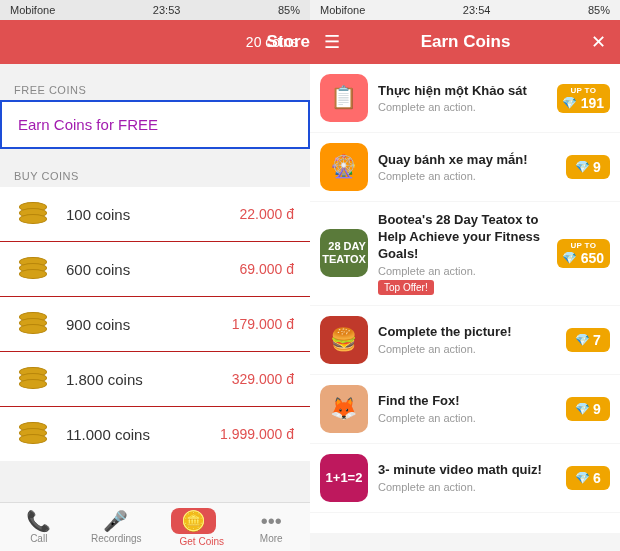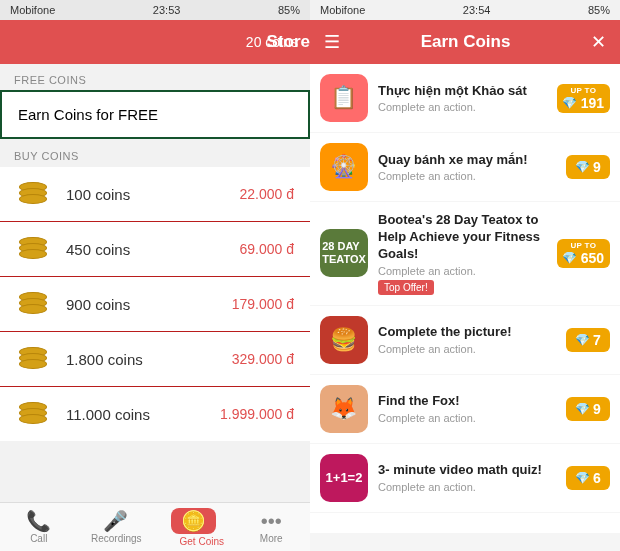--- a/index.html
+++ b/index.html
@@ -45,34 +45,34 @@
       font-weight: 600;
     }
     .header-left .coins-badge {
       position: absolute;
       right: 12px;
       color: white;
       font-size: 14px;
     }
 
     .section-label {
-      padding: 10px 14px 4px;
+      padding: 20px 14px 4px;
       font-size: 11px;
       color: #888;
       text-transform: uppercase;
       letter-spacing: 0.5px;
     }
 
     .free-coins-item {
       background: white;
       margin: 0 0 1px 0;
       padding: 14px 16px;
-      border: 2px solid #14532d;
+      border: 2px solid #1d4ed8;
       font-size: 15px;
-      color: #000000;
+      color: #a21caf;
     }
 
     .buy-coins-list {
       background: white;
       margin-top: 1px;
     }
 
     .coin-row {
       display: flex;
       align-items: center;
@@ -357,21 +357,21 @@
       <span class="coin-price">22.000 đ</span>
     </div>
     <div class="coin-row">
       <div class="coin-icon">
         <div class="coin-stack">
           <div class="coin-disc"></div>
           <div class="coin-disc"></div>
           <div class="coin-disc"></div>
         </div>
       </div>
-      <span class="coin-label">450 coins</span>
+      <span class="coin-label">600 coins</span>
       <span class="coin-price">69.000 đ</span>
     </div>
     <div class="coin-row">
       <div class="coin-icon">
         <div class="coin-stack">
           <div class="coin-disc"></div>
           <div class="coin-disc"></div>
           <div class="coin-disc"></div>
         </div>
       </div>
@@ -465,21 +465,21 @@
       </div>
       <div class="offer-coins">
         <div class="coins-row-inner">
           <span class="gem-icon">💎</span>
           <span class="coin-number">9</span>
         </div>
       </div>
     </div>
 
     <div class="offer-row">
-      <div class="offer-thumb thumb-bootea" style="font-size:11px;color:white;font-weight:700;line-height:1.2;text-align:left;padding:16px;">28 DAY TEATOX</div>
+      <div class="offer-thumb thumb-bootea" style="font-size:11px;color:white;font-weight:700;line-height:1.2;text-align:right;padding:16px;">28 DAY TEATOX</div>
       <div class="offer-info">
         <div class="offer-title">Bootea's 28 Day Teatox to Help Achieve your Fitness Goals!</div>
         <div class="offer-sub">Complete an action.</div>
         <span class="top-offer-badge">Top Offer!</span>
       </div>
       <div class="offer-coins has-upto">
         <span class="upto-label">UP TO</span>
         <div class="coins-row-inner">
           <span class="gem-icon">💎</span>
           <span class="coin-number">650</span>

